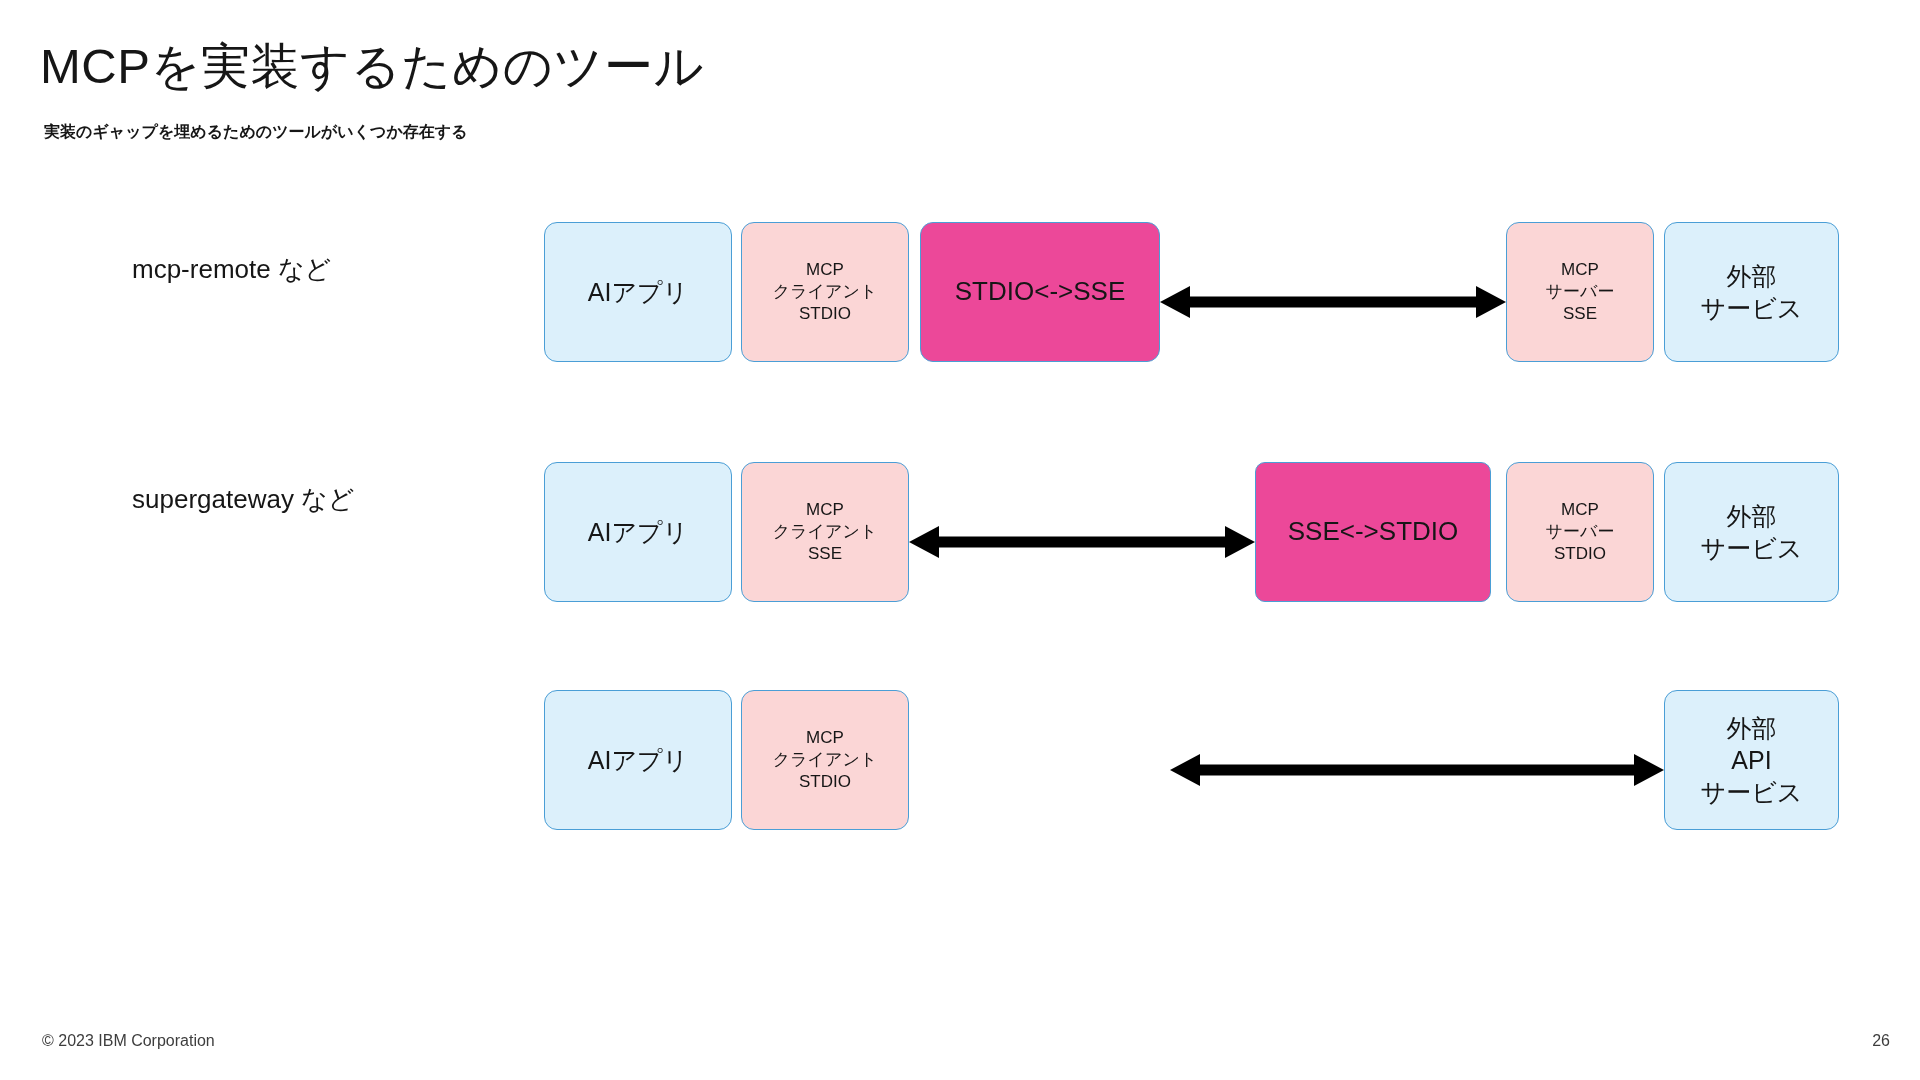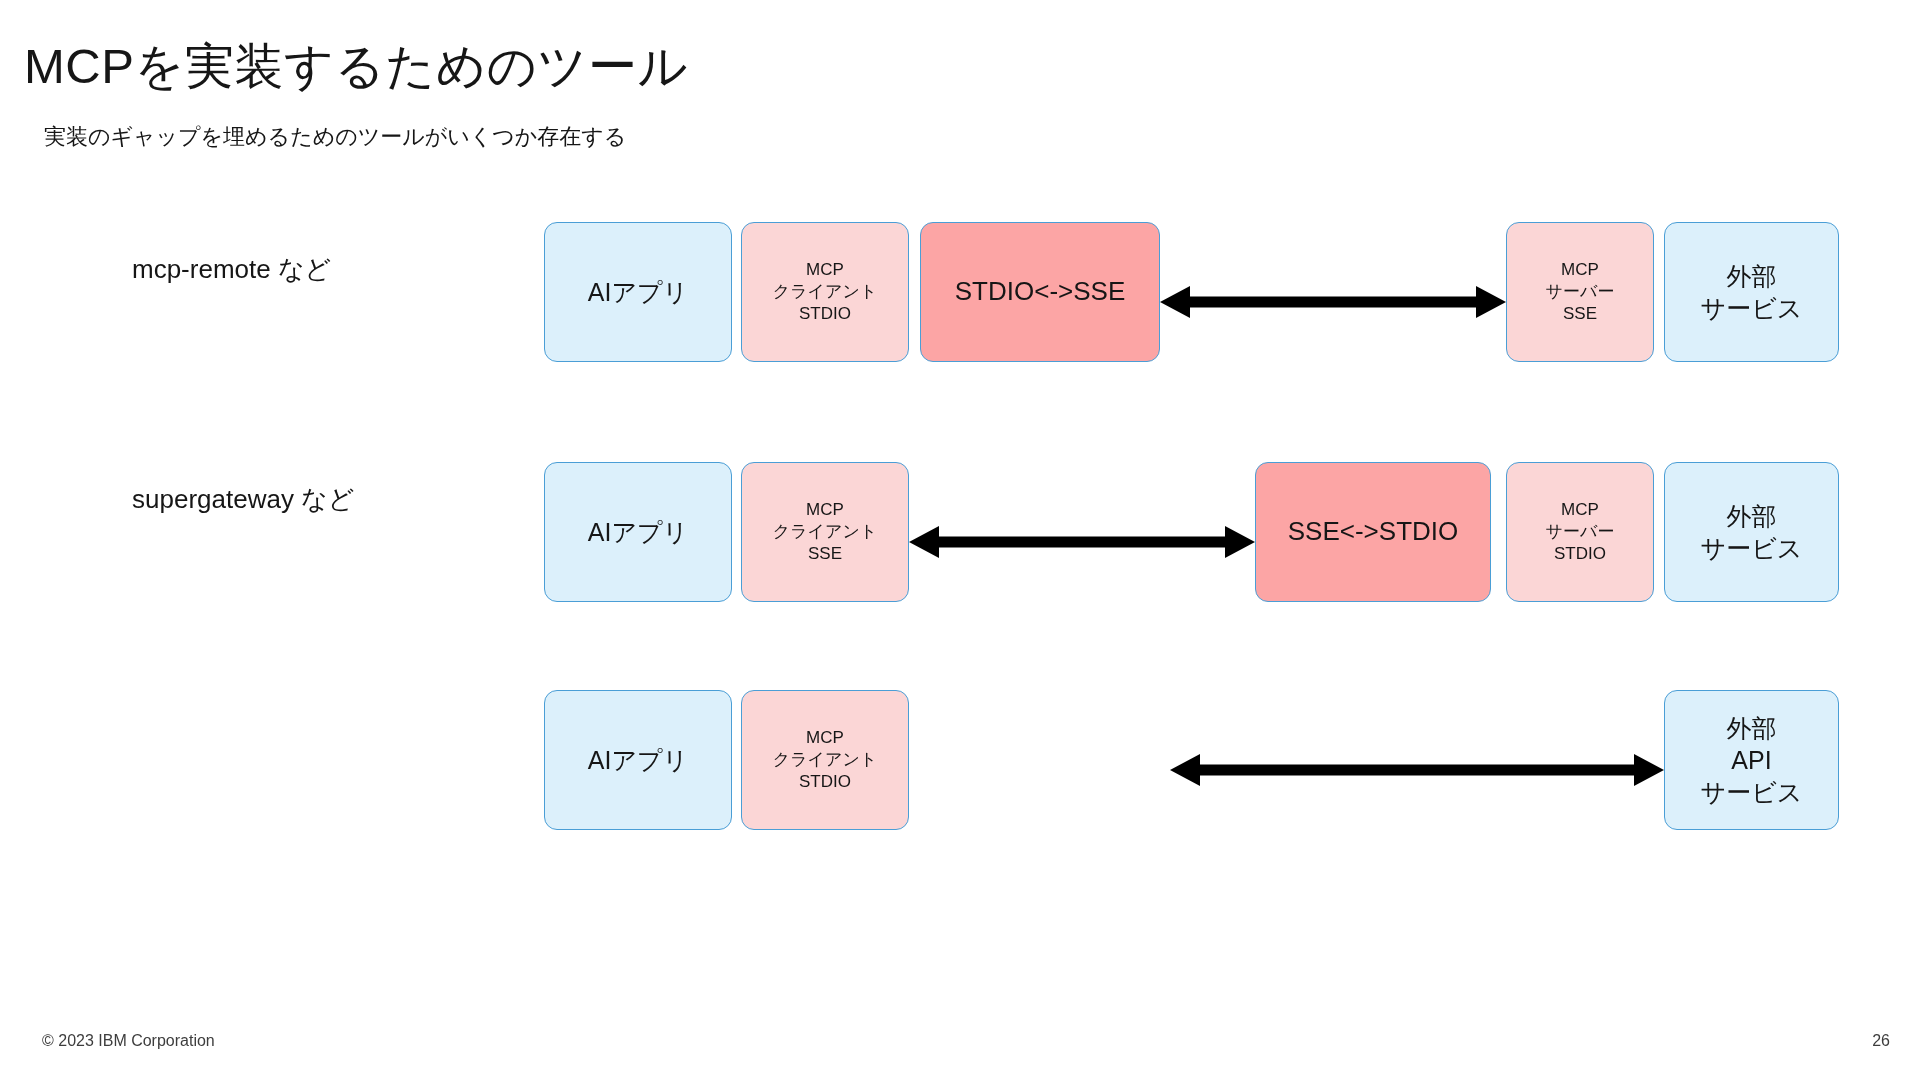--- a/index.html
+++ b/index.html
@@ -12,35 +12,35 @@
     height: 1080px;
     position: relative;
     font-family: "Liberation Sans", "DejaVu Sans", sans-serif;
     color: #161616;
     overflow: hidden;
   }
 
   
   #slide-title {
     position: absolute;
-    left: 24px;
+    left: 40px;
     top: 38px;
     font-size: 49px;
     font-weight: 400;
     letter-spacing: 0.5px;
     line-height: 1.15;
     color: #161616;
     white-space: nowrap;
   }
   #slide-subtitle {
     position: absolute;
     left: 44px;
     top: 122px;
-    font-size: 22px;
-    font-weight: 400;
+    font-size: 16px;
+    font-weight: 700;
     color: #161616;
     white-space: nowrap;
   }
 
   
   .diagram-row {
     position: absolute;
     left: 0;
     width: 1920px;
     height: 150px;
@@ -73,21 +73,21 @@
     display: flex;
     flex-direction: column;
     align-items: center;
     justify-content: center;
     text-align: center;
     color: #161616;
     line-height: 1.28;
   }
   .node-box.blue   { background: #dcf0fb; }
   .node-box.pink   { background: #fbd6d6; }
-  .node-box.purple { background: #fca5a5; }
+  .node-box.purple { background: #ec4899; }
 
   .node-line { display: block; white-space: nowrap; }
   .node-line.jp   { font-size: 25px; }
   .node-line.sm   { font-size: 17px; }
   .node-line.lg   { font-size: 26px; }
 
   
   .arrow {
     position: absolute;
     height: 40px;
@@ -173,21 +173,21 @@
   </div>
 
   <div class="arrow" style="left:873px; width:346px;">
     <svg width="346" height="40" viewBox="0 0 346 40" aria-hidden="true">
       <line x1="26" y1="20" x2="320" y2="20" stroke="#000000" stroke-width="11"></line>
       <polygon points="0,20 30,4 30,36" fill="#000000"></polygon>
       <polygon points="346,20 316,4 316,36" fill="#000000"></polygon>
     </svg>
   </div>
 
-  <div class="node-box purple" style="left:1219px; top:-5px; width:236px; height:140px;">
+  <div class="node-box purple" style="left:1219px; top:-5px; width:236px; height:140px;border-radius:10px;">
     <span class="node-line lg">SSE&lt;-&gt;STDIO</span>
   </div>
 
   <div class="node-box pink" style="left:1470px; top:-5px; width:148px; height:140px;">
     <span class="node-line sm">MCP</span>
     <span class="node-line sm">サーバー</span>
     <span class="node-line sm">STDIO</span>
   </div>
 
   <div class="node-box blue" style="left:1628px; top:-5px; width:175px; height:140px;">

